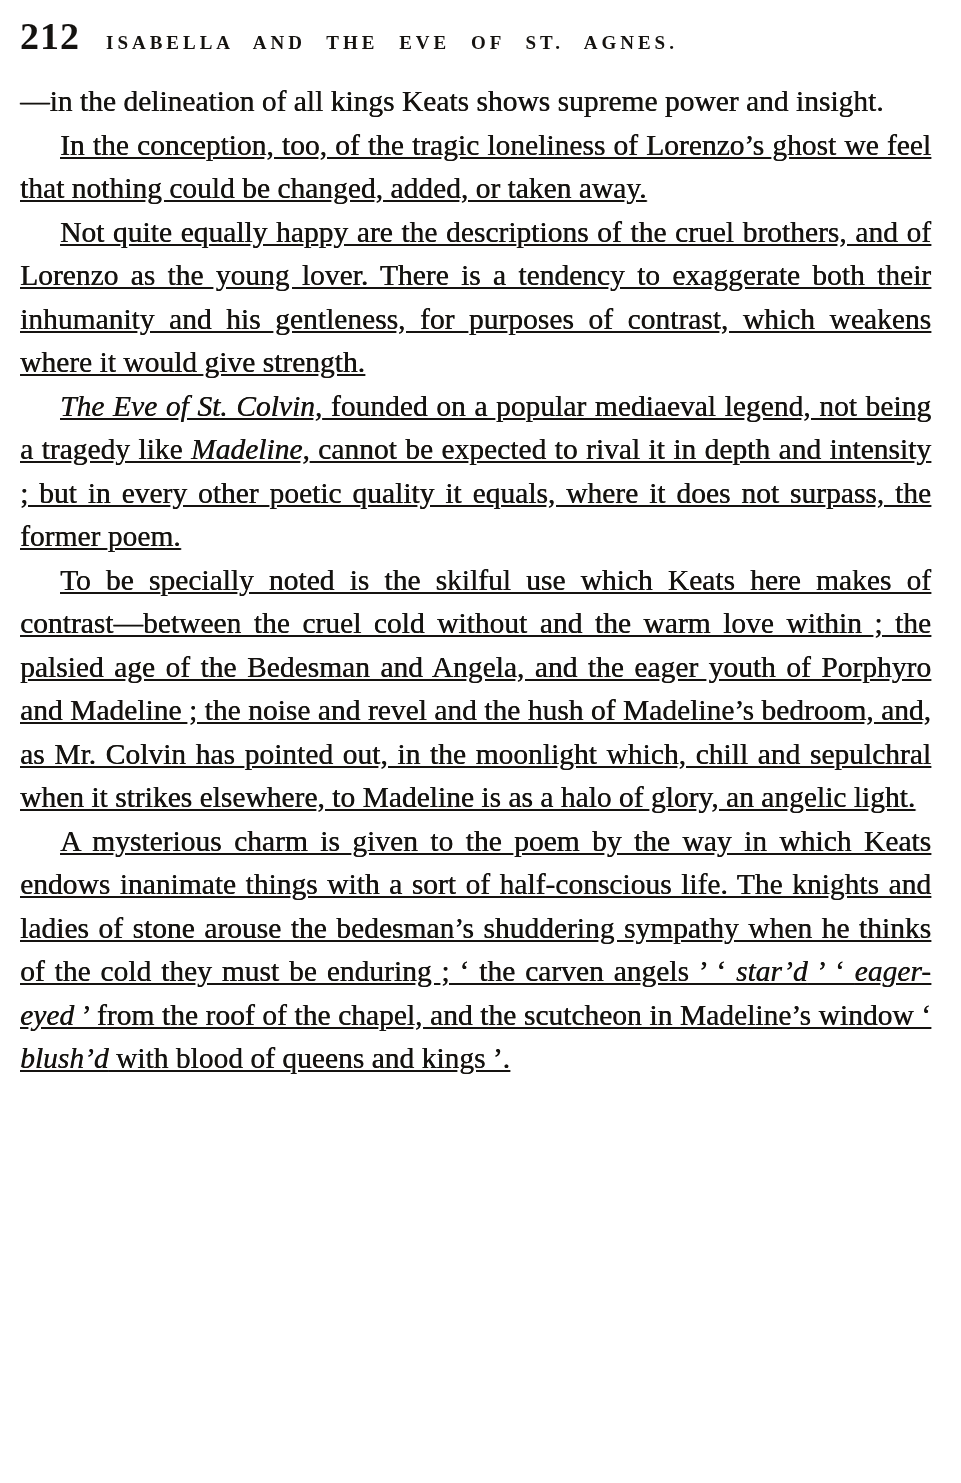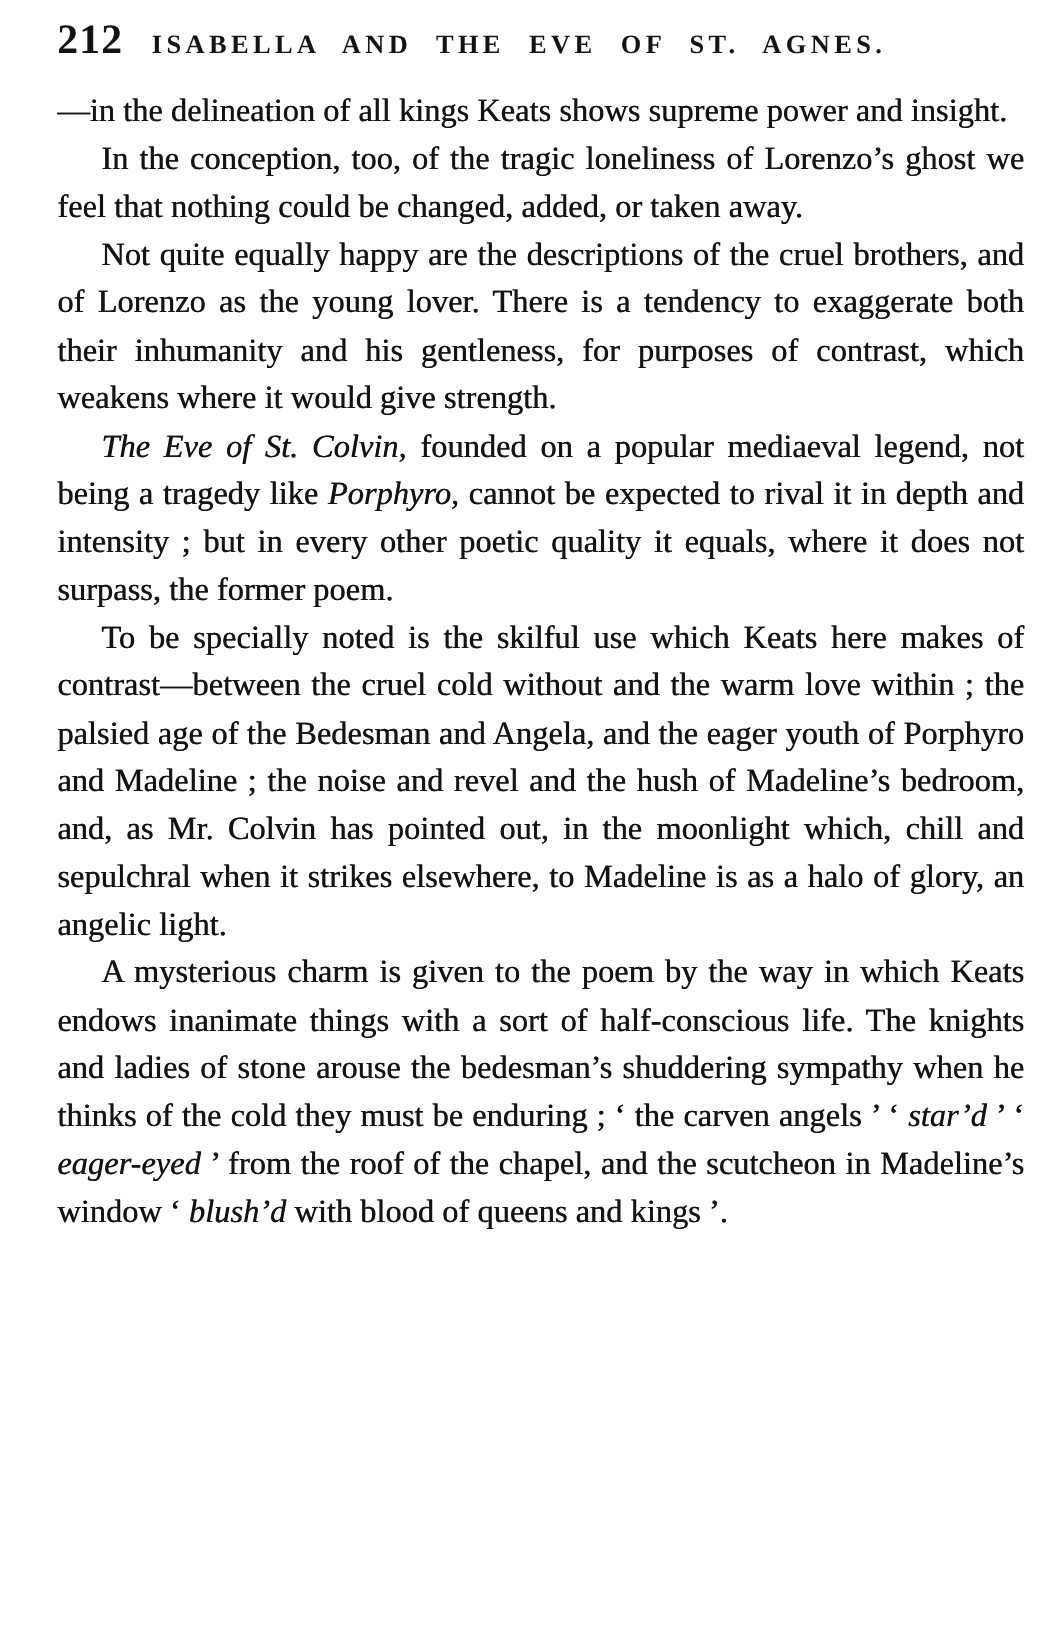--- a/index.html
+++ b/index.html
@@ -11,66 +11,67 @@
     width: 961px;
     height: 1483px;
     overflow: hidden;
     font-family: "Liberation Serif", "DejaVu Serif", serif;
     color: #151310;
   }
   .page {
     box-sizing: border-box;
     width: 961px;
     height: 1483px;
-    padding: 14px 30px 0 52px;
+    padding: 14px 30px 0 20px;
     background: #ffffff;
   }
   .header {
     display: flex;
     align-items: baseline;
     gap: 26px;
     white-space: nowrap;
   }
   .pagenum {
     font-weight: bold;
     font-size: 38px;
     letter-spacing: 1px;
   }
   .running-title {
     font-weight: bold;
-    font-size: 24px;
+    font-size: 19px;
     letter-spacing: 4px;
     word-spacing: 12px;
   }
   .body-text {
     margin-top: 22px;
     font-size: 29.5px;
     line-height: 43.5px;
     text-align: justify;
     text-shadow: 0.4px 0 0 currentColor; 
   }
   .body-text p {
     margin: 0;
   }
   .body-text p.indent {
     text-indent: 40px;
+    text-decoration: underline;
   }
   .italic {
     font-style: italic;
   }
 </style>
 </head>
 <body>
 
 <div class="page">
   <div class="header">
     <span class="pagenum">212</span>
     <span class="running-title">ISABELLA AND THE EVE OF ST. AGNES.</span>
   </div>
   <div class="body-text">
       <p><span>—in the delineation of all kings Keats shows supreme power and insight.</span></p>
       <p class="indent"><span>In the conception, too, of the tragic loneliness of Lorenzo’s ghost we feel that nothing could be changed, added, or taken away.</span></p>
       <p class="indent"><span>Not quite equally happy are the descriptions of the cruel brothers, and of Lorenzo as the young lover.  There is a tendency to exaggerate both their inhumanity and his gentleness, for purposes of contrast, which weakens where it would give strength.</span></p>
-      <p class="indent"><span class="italic">The Eve of St. Colvin,</span><span> founded on a popular mediaeval legend, not being a tragedy like </span><span class="italic">Porphyro,</span><span> cannot be expected to rival it in depth and intensity ;  but in every other poetic quality it equals, where it does not surpass, the former poem.</span></p>
+      <p class="indent"><span class="italic">The Eve of St. Colvin,</span><span> founded on a popular mediaeval legend, not being a tragedy like </span><span class="italic">Madeline,</span><span> cannot be expected to rival it in depth and intensity ;  but in every other poetic quality it equals, where it does not surpass, the former poem.</span></p>
       <p class="indent"><span>To be specially noted is the skilful use which Keats here makes of contrast—between the cruel cold without and the warm love within ;  the palsied age of the Bedesman and Angela, and the eager youth of Porphyro and Madeline ; the noise and revel and the hush of Madeline’s bedroom, and, as Mr. Colvin has pointed out, in the moonlight which, chill and sepulchral when it strikes elsewhere, to Madeline is as a halo of glory, an angelic light.</span></p>
       <p class="indent"><span>A mysterious charm is given to the poem by the way in which Keats endows inanimate things with a sort of half-conscious life.  The knights and ladies of stone arouse the bedesman’s shuddering sympathy when he thinks of the cold they must be enduring ;  ‘ the carven angels ’ ‘ </span><span class="italic">star’d</span><span> ’ ‘ </span><span class="italic">eager-eyed</span><span> ’ from the roof of the chapel, and the scutcheon in Madeline’s window ‘ </span><span class="italic">blush’d</span><span> with blood of queens and kings ’.</span></p>
     </div>
 </div>
 
 </body></html>

